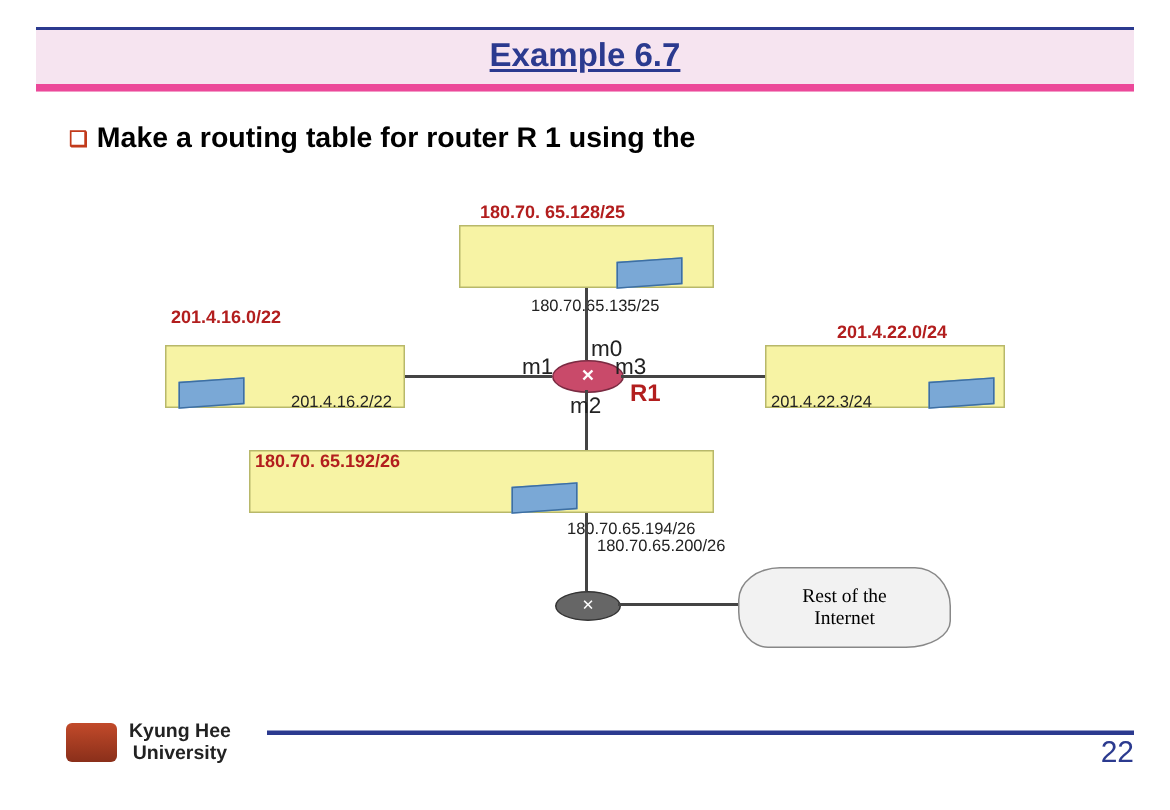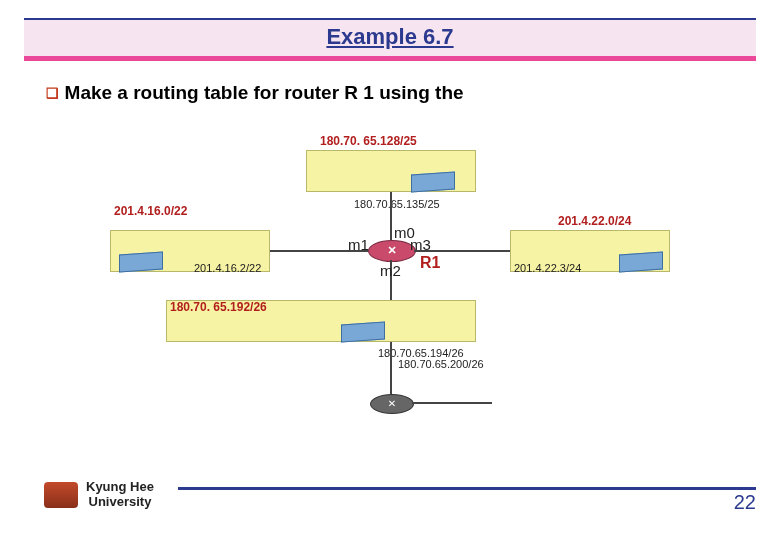--- a/index.html
+++ b/index.html
@@ -232,20 +232,24 @@
   <div class="iface" style="left:270px; top:122px;">m2</div>
   <div class="iface" style="left:300px; top:96px;">m3</div>
 
   <div class="line" style="left:280px; top:202px; width:2px; height:52px;"></div>
   <div class="small-label" style="left:288px; top:218px;">180.70.65.200/26</div>
 
   <div class="router-small" style="left:260px; top:254px;"></div>
 
   <div class="line" style="left:302px; top:262px; width:80px; height:2px;"></div>
 
+  <div class="cloud" style="left:382px; top:238px;">
+    <span style="white-space:pre-line;">Rest of the
+Internet</span>
+  </div>
 
 </div>
 
 <div class="footer">
   <div class="logo"></div>
   <div class="kh">
     <span>Kyung Hee</span><br>
     <span>University</span>
   </div>
   <div class="footer-line"></div>

